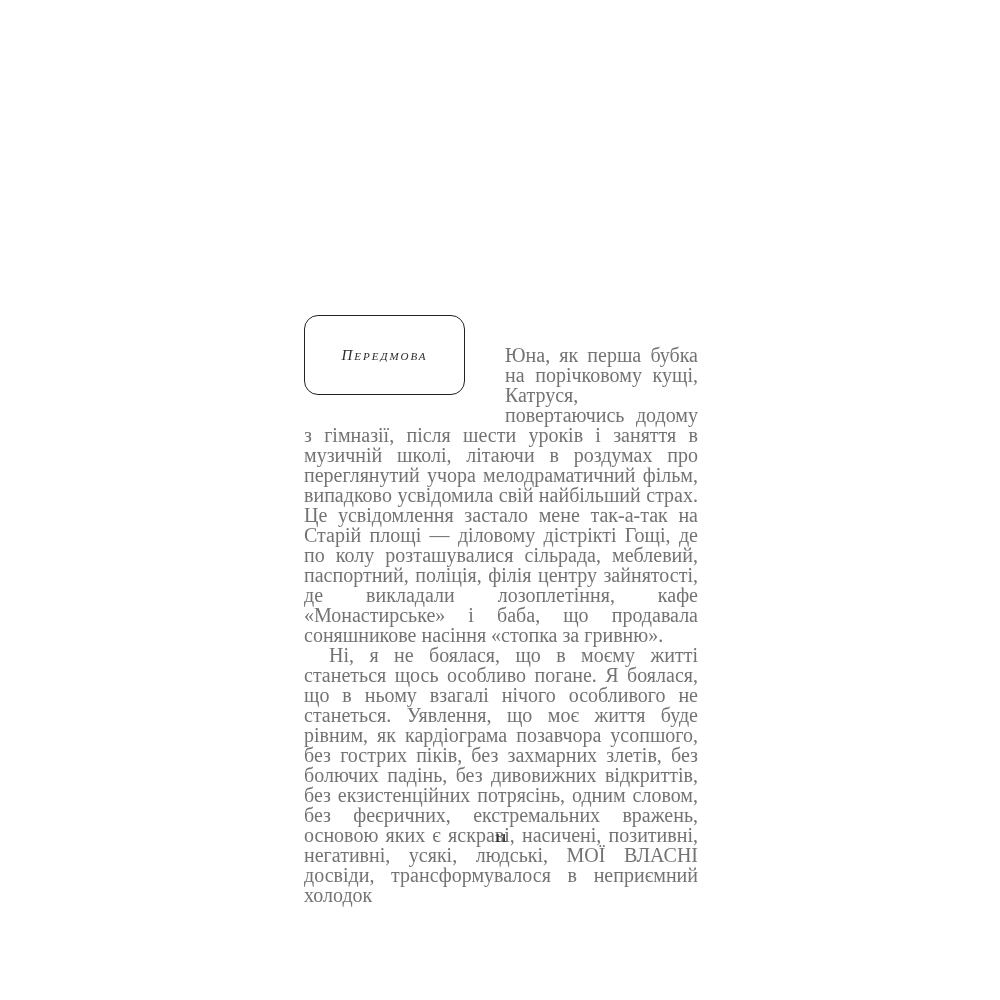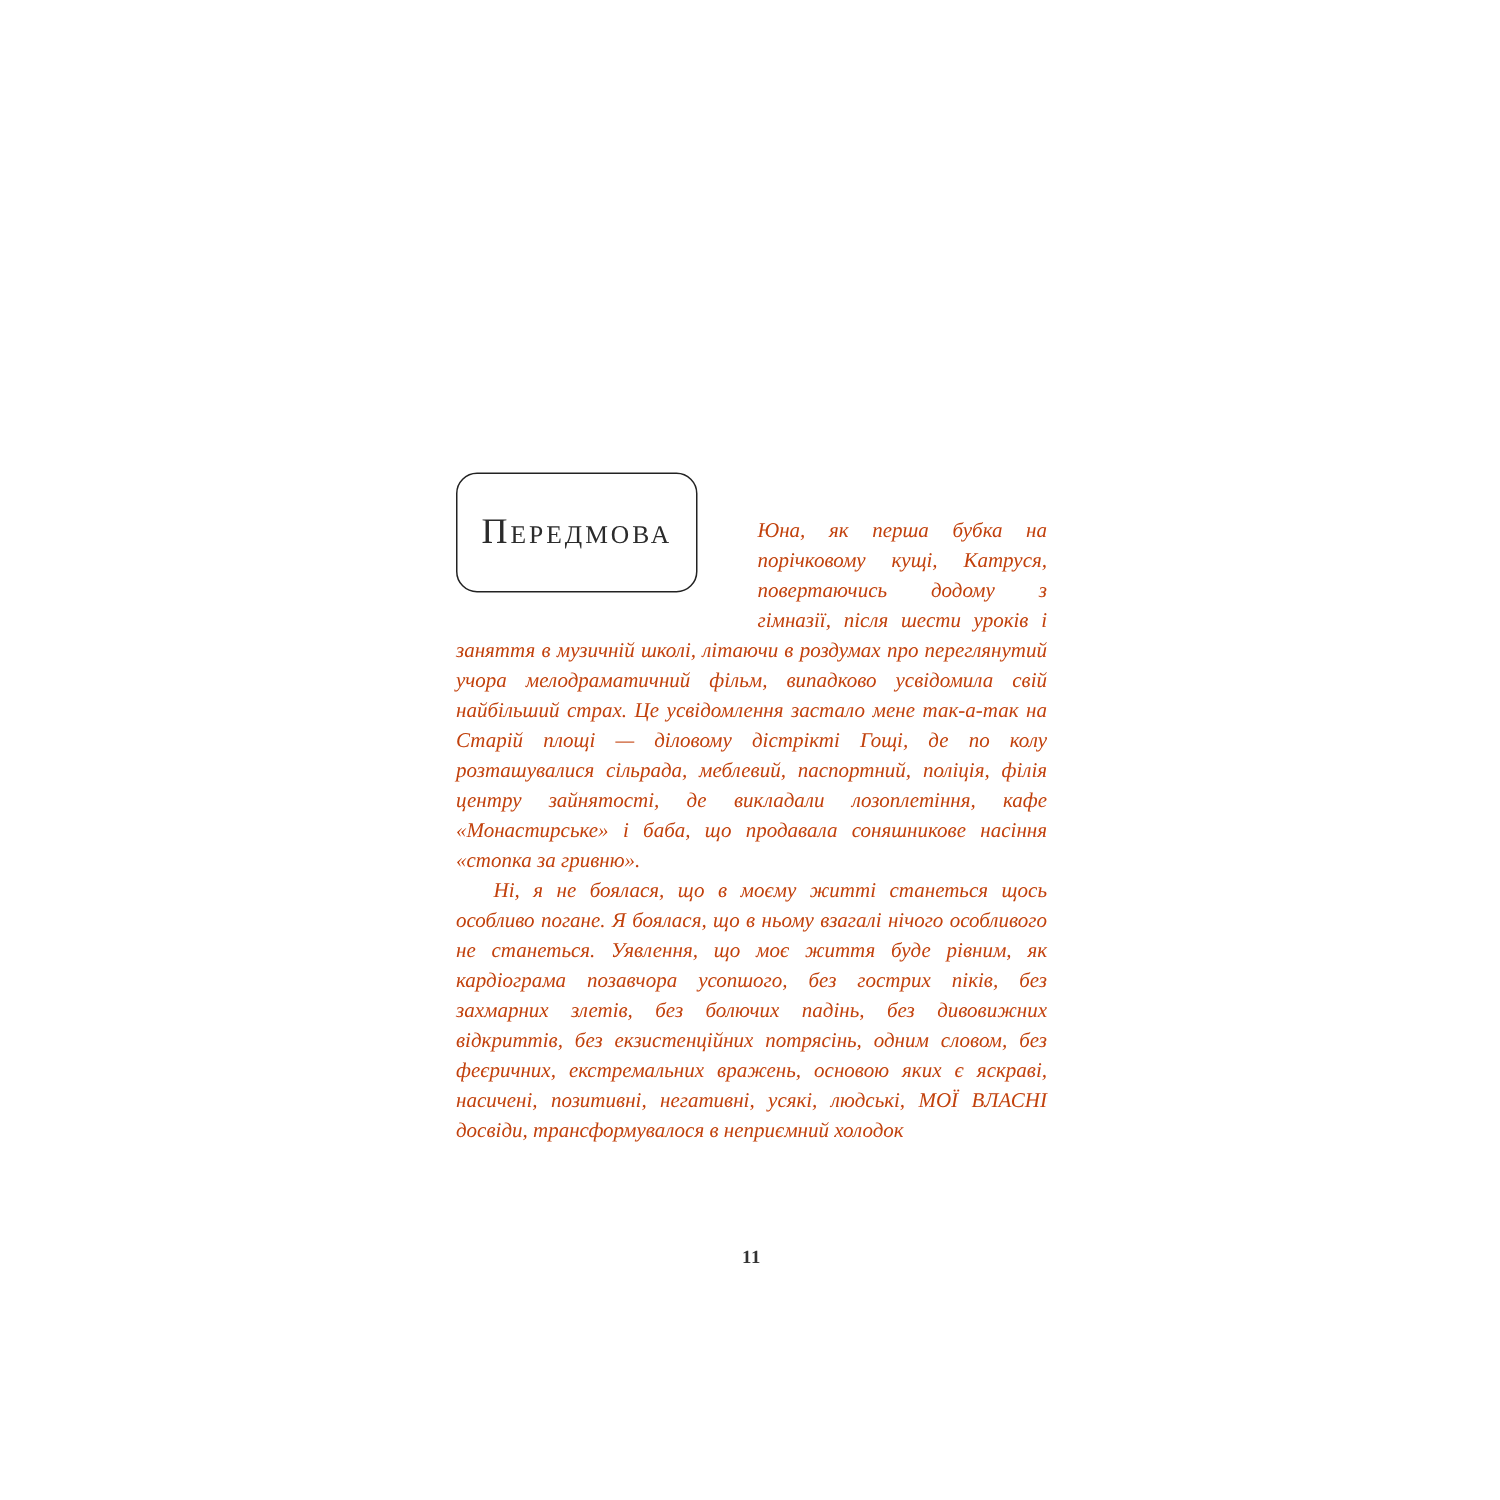--- a/index.html
+++ b/index.html
@@ -33,31 +33,31 @@
     box-sizing: border-box;
     border: 1.5px solid #222222;
     border-radius: 14px;
     display: flex;
     align-items: center;
     justify-content: center;
     background: #ffffff;
   }
   .preface-label {
     font-variant: small-caps;
-    font-size: 24px;
+    font-size: 15px;
     letter-spacing: 2px;
     color: #2b2b2b;
     white-space: nowrap;
+    font-style: italic;
   }
   .body-text {
-    font-size: 14px;
+    font-size: 20px;
     line-height: 20px;
     text-align: justify;
-    color: #c2410c;
-    font-style: italic;
+    color: #737373;
   }
   .float-spacer {
     float: left;
     width: 201px;
     height: 100px;
   }
   .para {
     margin: 0;
   }
   .para-first {

